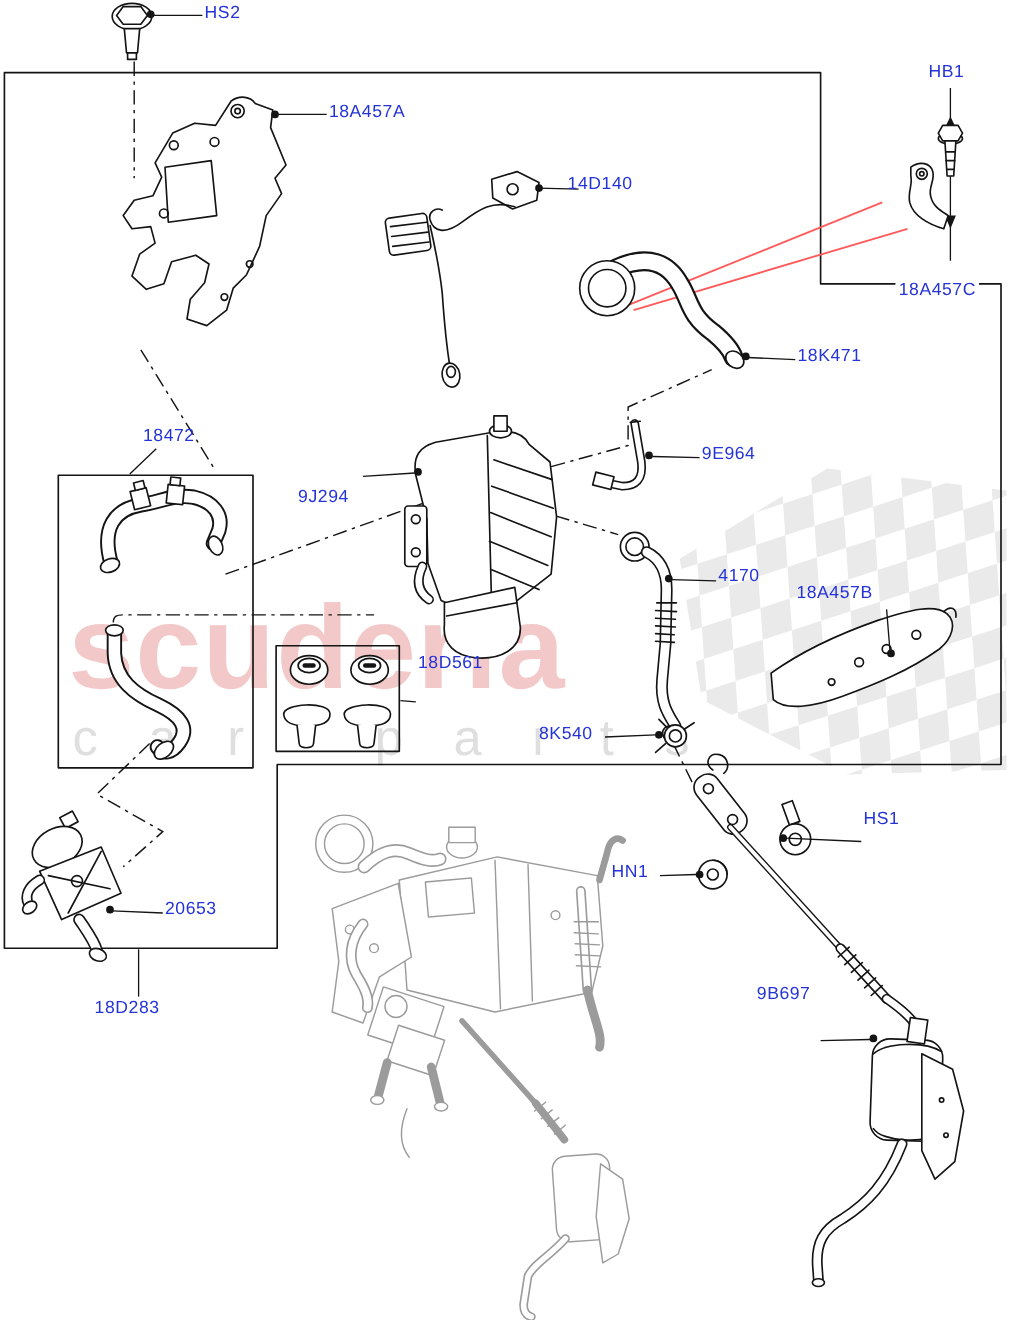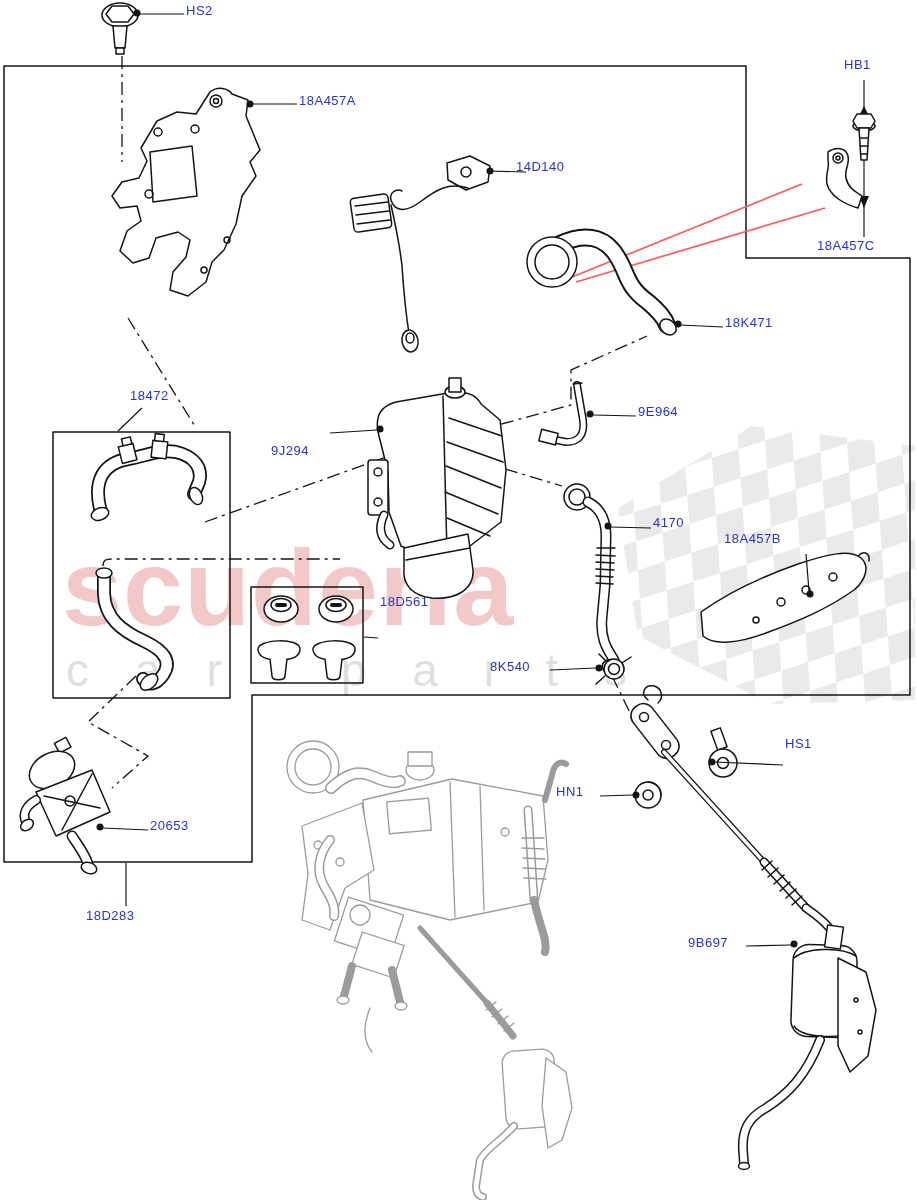--- a/index.html
+++ b/index.html
@@ -1,21 +1,21 @@
 <!DOCTYPE html>
 <html style="--c-label: #2433d8; --c-line: #141414; --c-red: #ff5a5a; --c-ghost: #9b9b9b; --c-flag: #d8d8d8; --c-watermark_text: #e89c9c; --c-watermark_sub: #dcdcdc;"><head>
 <meta charset="utf-8">
 <style>
   html,body{margin:0;padding:0;background:#fff;}
   #stage{position:relative;width:917px;height:1200px;background:#fff;overflow:hidden;
          font-family:"Liberation Sans",sans-serif;}
   #stage svg{position:absolute;left:0;top:0;}
-  .plabel{position:absolute;font-size:13px;line-height:1.05;color:var(--c-label);
+  .plabel{position:absolute;font-size:16px;line-height:1.05;color:var(--c-label);
           white-space:nowrap;letter-spacing:0.5px;}
-  .onborder{background:#fff;padding:0 3px;}
+  .onborder{background:#fff;padding:0 3px;margin-top:17px;}
   
   .k{stroke:var(--c-line);fill:none;stroke-width:1.5;stroke-linejoin:round;stroke-linecap:round}
   .kf{stroke:var(--c-line);fill:#fff;stroke-width:1.5;stroke-linejoin:round}
   .kd{fill:var(--c-line);stroke:none}
   .thin{stroke:var(--c-line);fill:none;stroke-width:1.2}
   .dash{stroke:var(--c-line);fill:none;stroke-width:1.3;stroke-dasharray:13 5 3 5}
   .red{stroke:var(--c-red);fill:none;stroke-width:1.7}
   .tubo{stroke:var(--c-line);fill:none;stroke-linecap:round;stroke-linejoin:round}
   .tubi{stroke:#fff;fill:none;stroke-linecap:round;stroke-linejoin:round}
   .gho{stroke:var(--c-ghost);fill:none;stroke-width:1.3;stroke-linejoin:round;stroke-linecap:round}
@@ -343,15 +343,15 @@
 <span class="plabel" style="left:271px;top:444px">9J294</span>
 <span class="plabel" style="left:638px;top:405px">9E964</span>
 <span class="plabel" style="left:653px;top:516px">4170</span>
 <span class="plabel" style="left:724px;top:532px">18A457B</span>
 <span class="plabel" style="left:380px;top:595px">18D561</span>
 <span class="plabel" style="left:490px;top:660px">8K540</span>
 <span class="plabel" style="left:785px;top:737px">HS1</span>
 <span class="plabel" style="left:556px;top:785px">HN1</span>
 <span class="plabel" style="left:150px;top:819px">20653</span>
 <span class="plabel" style="left:86px;top:909px">18D283</span>
-<span class="plabel" style="left:688px;top:936px">9B697</span>
+<span class="plabel" style="left:688px;top:896px">9B697</span>
 
 </div>
 
 </body></html>

